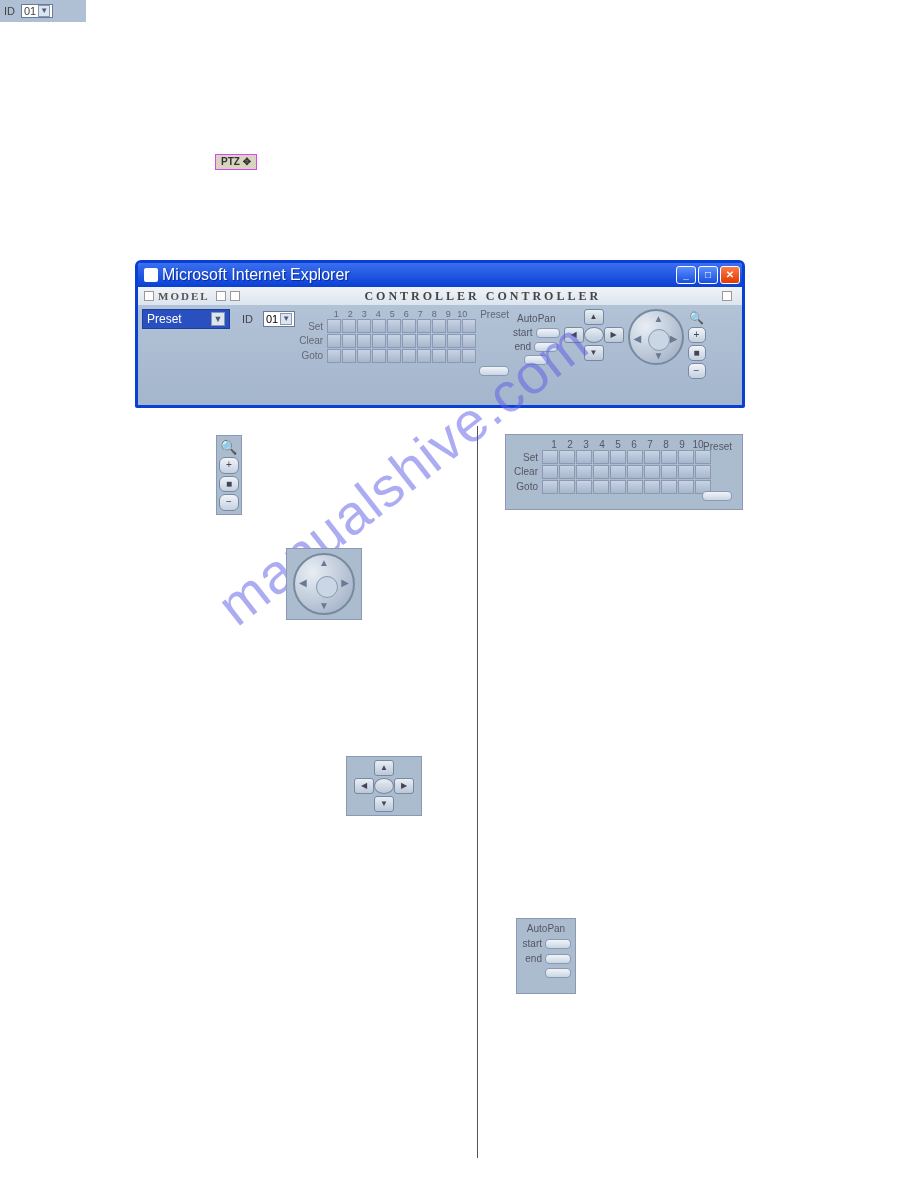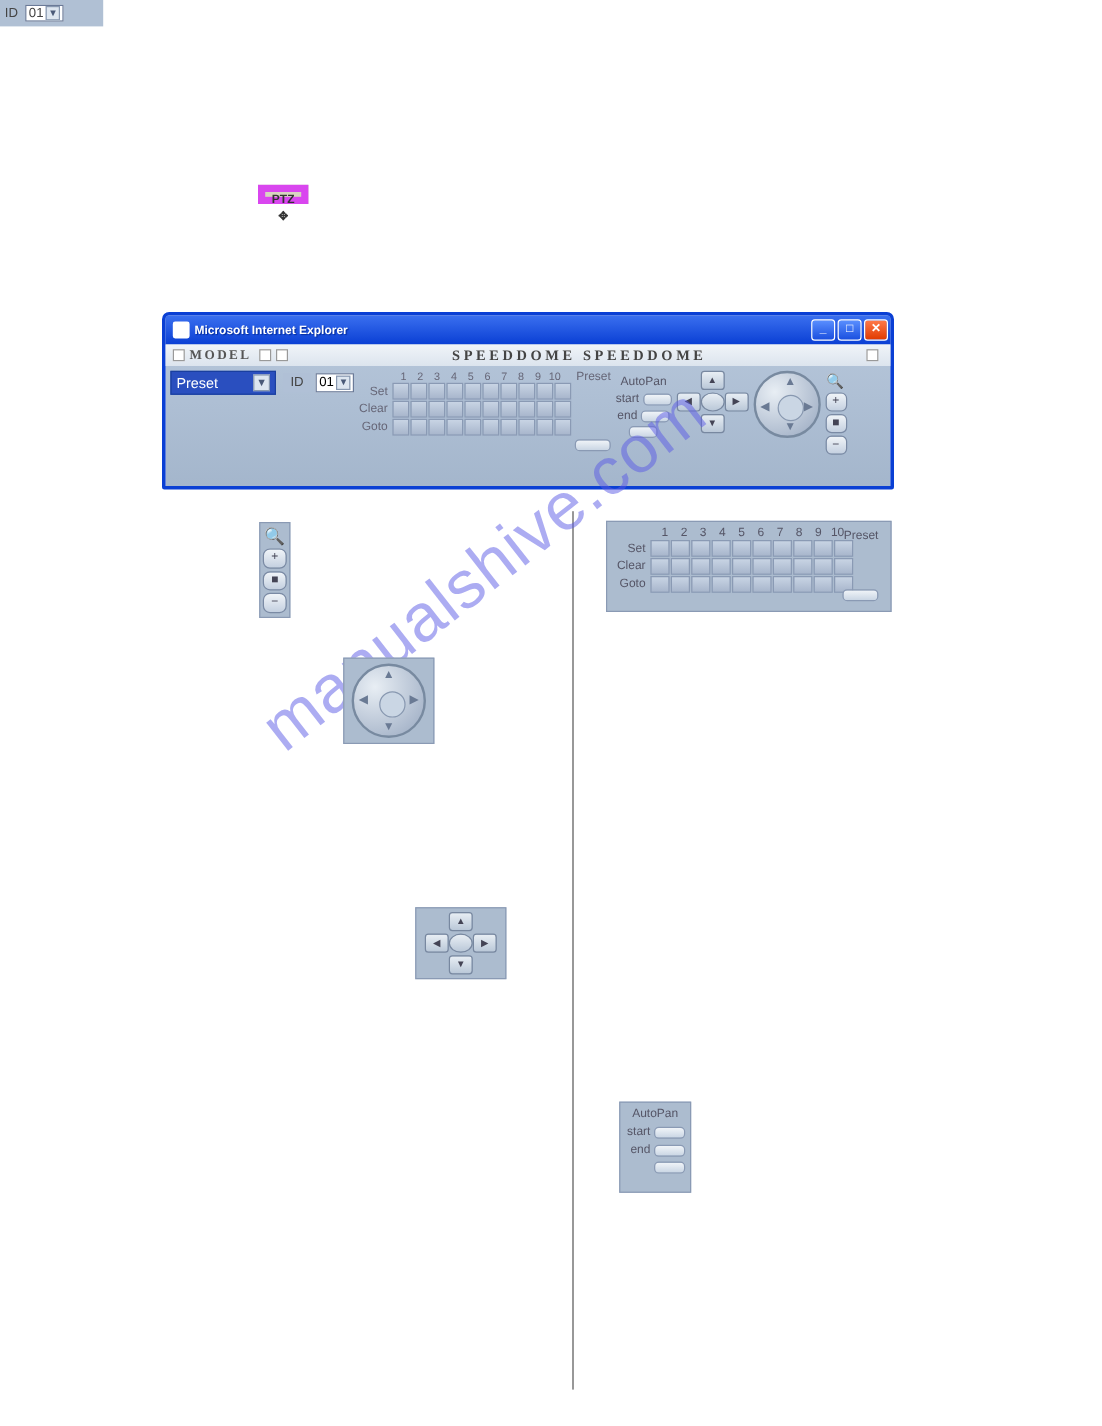--- a/index.html
+++ b/index.html
@@ -13,21 +13,21 @@
   }
 
   
   .ptz-badge {
     position: absolute;
     left: 215px;
     top: 154px;
     width: 42px;
     height: 16px;
     background: #d8d4c0;
-    border: 6px solid #d946ef;
+    border: 1px solid #d946ef;
     font-size: 10px;
     font-weight: bold;
     text-align: center;
     line-height: 14px;
     color: #333;
   }
 
   
   .ie-window {
     position: absolute;
@@ -48,22 +48,22 @@
     padding: 0 2px;
   }
   .titlebar .ie-icon {
     width: 14px; height: 14px;
     background: #fff;
     border-radius: 2px;
     margin: 0 4px;
   }
   .titlebar-text {
     color: #fff;
-    font-size: 10px;
-    font-weight: bold;
+    font-size: 16px;
+    font-weight: normal;
     text-shadow: 1px 1px 1px #022a9a;
     flex: 1;
   }
   .win-btns { display: flex; gap: 2px; }
   .win-btn {
     width: 20px; height: 18px;
     border: 1px solid #fff;
     border-radius: 3px;
     background: linear-gradient(#5a8fff, #1a4fdf);
     color: #fff;
@@ -295,21 +295,21 @@
       <div class="win-btn">_</div>
       <div class="win-btn">□</div>
       <div class="win-btn close">✕</div>
     </div>
   </div>
   <div class="panel-header">
     <span class="sq"></span>
     <span class="model-label">MODEL</span>
     <span class="sq" style="margin-left:6px;"></span>
     <span class="sq"></span>
-    <span class="header-title">SPEEDDOME SPEEDDOME</span>
+    <span class="header-title">CONTROLLER CONTROLLER</span>
     <span class="sq"></span>
   </div>
   <div class="panel-body">
     <div class="model-select-wrap">
       <div class="model-select">
         <span>Preset</span>
         <span class="dropdown-arrow">▼</span>
       </div>
     </div>
     <div class="id-block">

